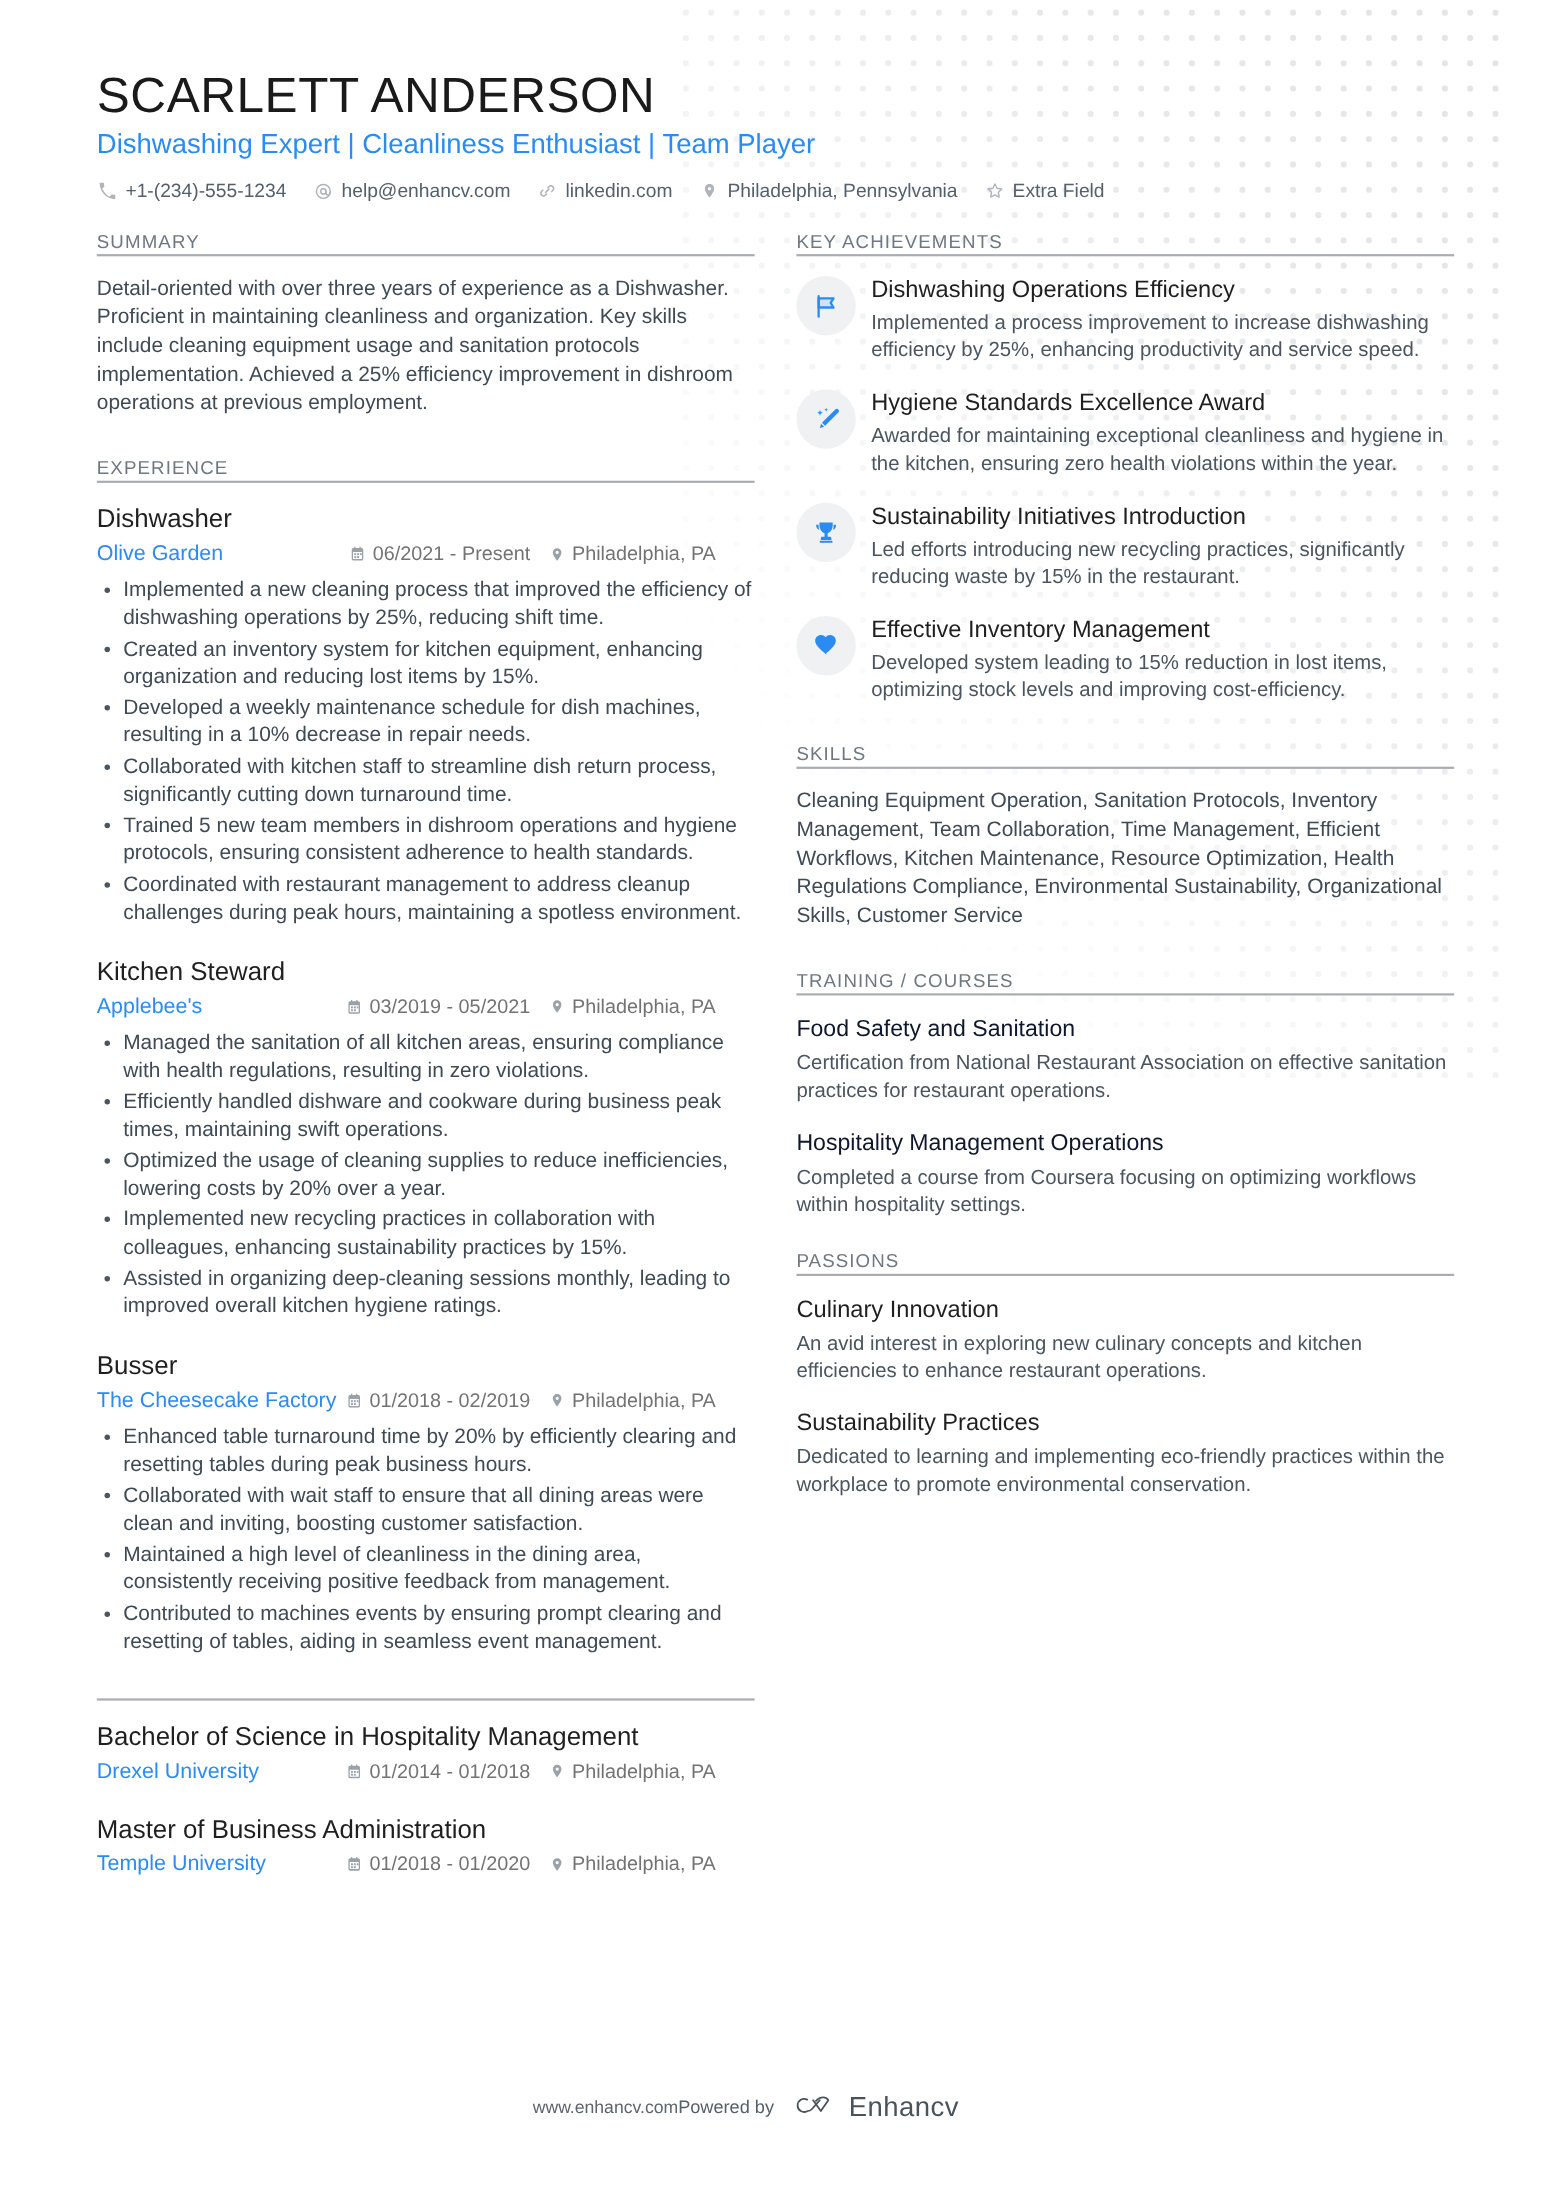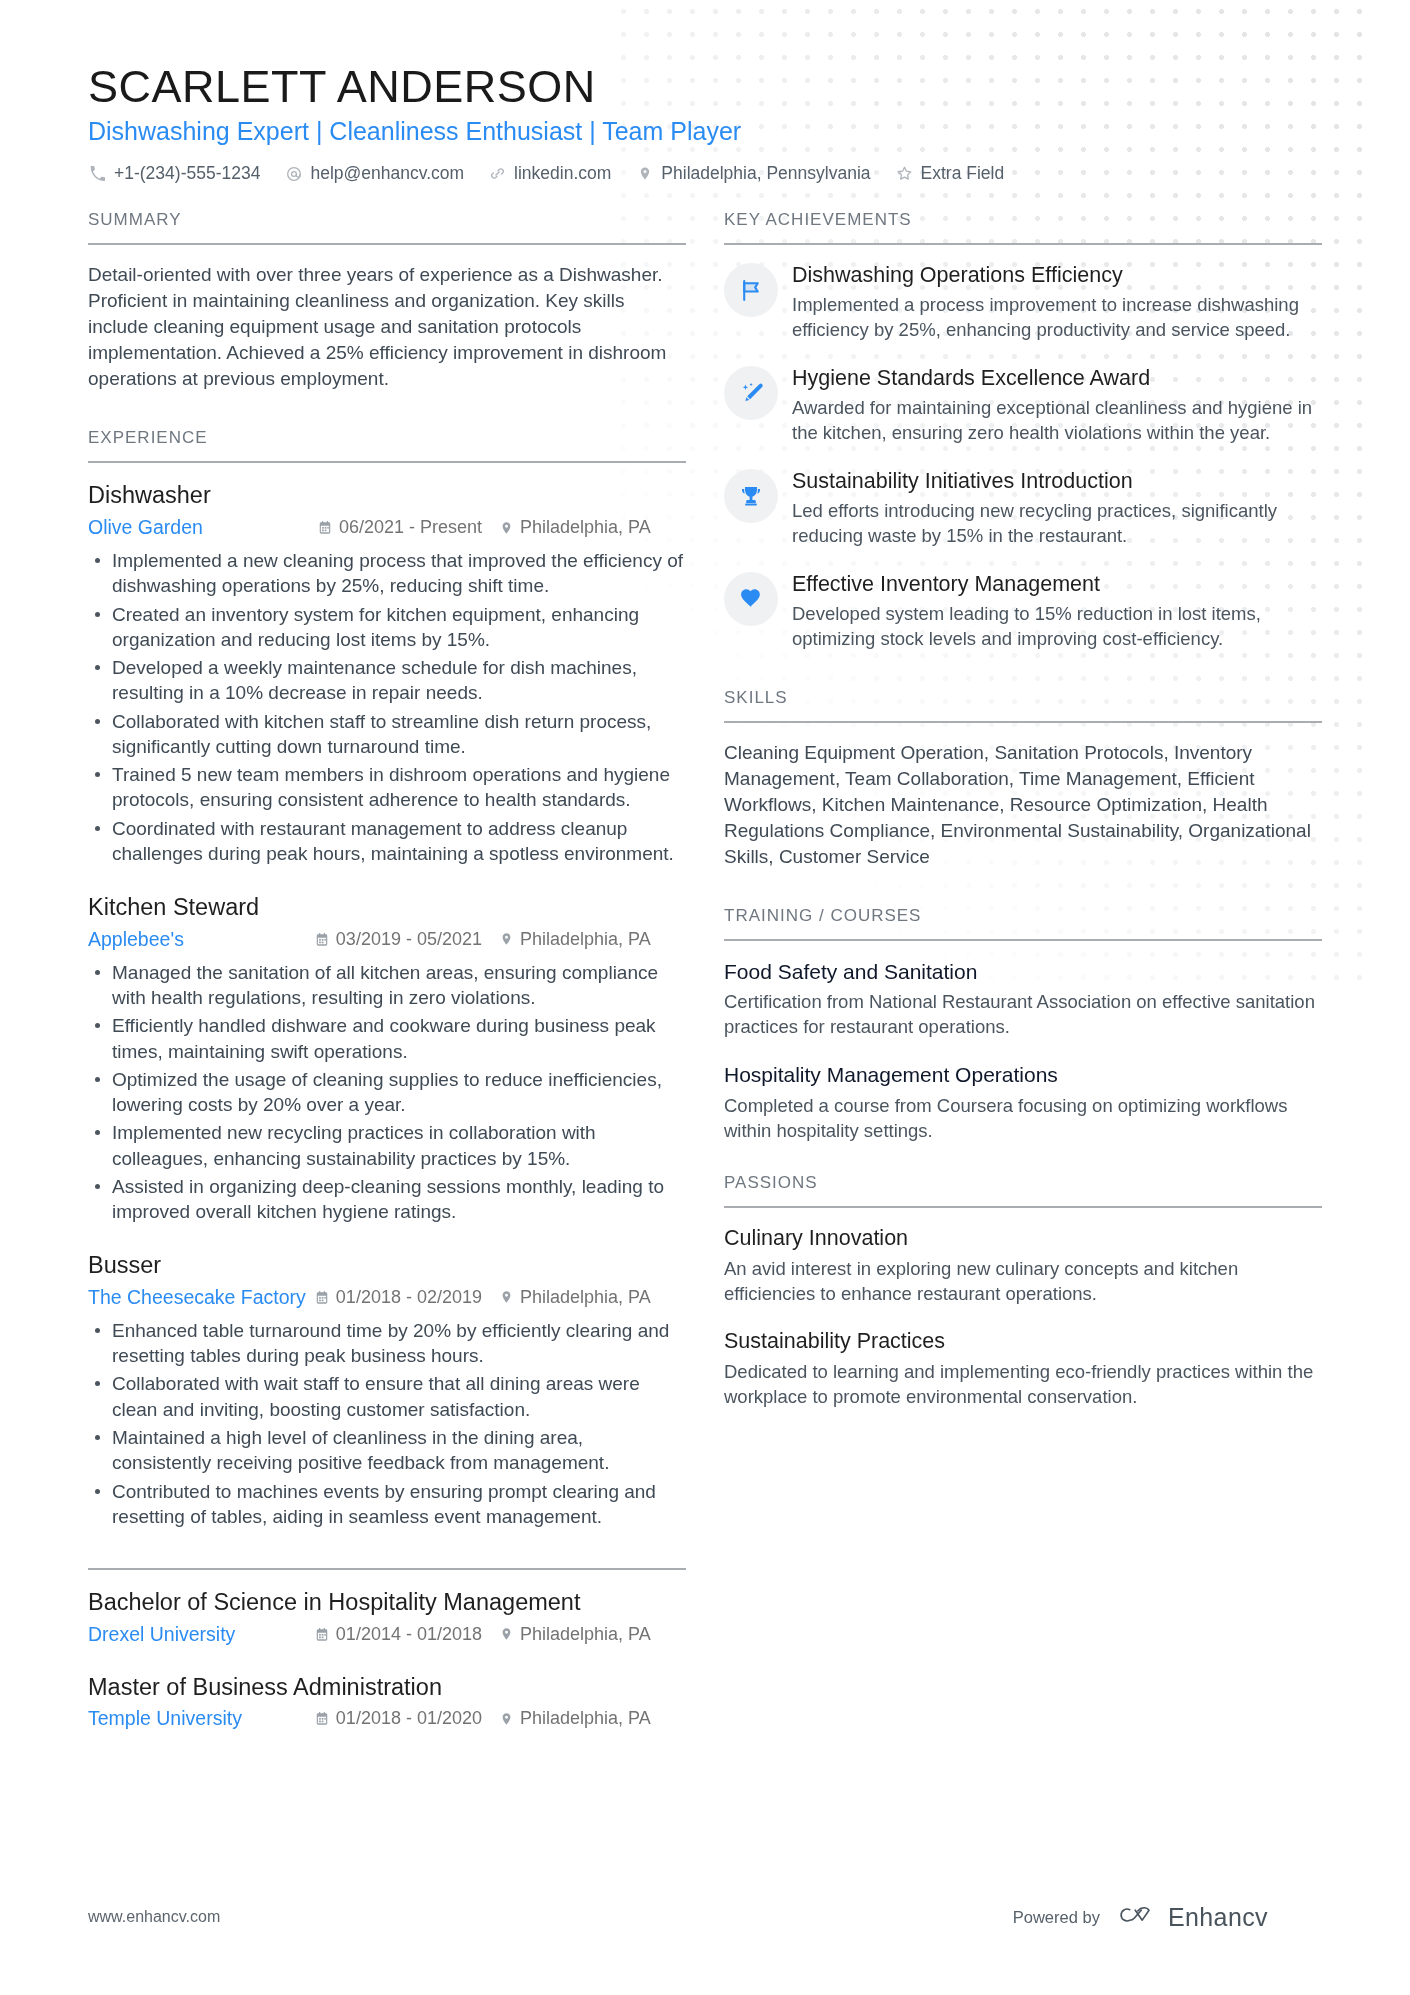--- a/index.html
+++ b/index.html
@@ -92,21 +92,21 @@
   .col-gap   { width: 38px; flex: 0 0 38px; }
   .col-right { width: 598px; flex: 0 0 598px; }
 
   
   .sec { margin-bottom: 0; }
   .sec-title {
     font-size: 17px;
     letter-spacing: 1.0px;
     color: #6f7780;
     text-transform: uppercase;
-    padding-bottom: 13px;
+    padding-bottom: 1px;
   }
   .sec-rule {
     height: 2px;
     background: #a9adb2;
     width: 100%;
     margin-bottom: 17px;
   }
 
   .body-text {
     font-size: 19px;
@@ -237,21 +237,21 @@
   .sec-space-sm { height: 30px; }
 
   
   .footer {
     position: absolute;
     left: 88px;
     right: 104px;
     bottom: 62px;
     display: flex;
     align-items: center;
-    justify-content: space-between;
+    justify-content: center;
     z-index: 2;
   }
   .footer-url {
     font-size: 16px;
     color: #5c656e;
   }
   .footer-right {
     display: flex;
     align-items: center;
     gap: 14px;

